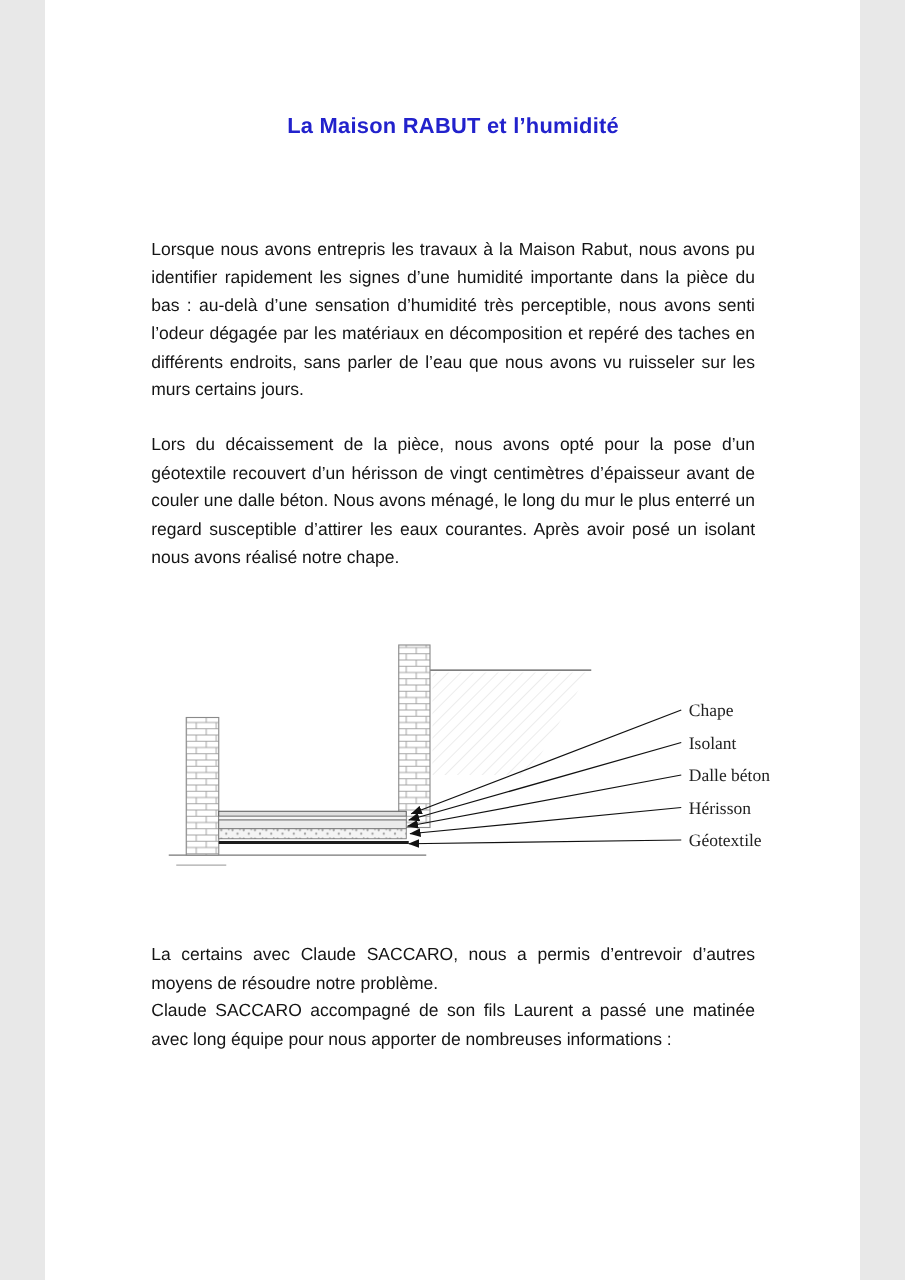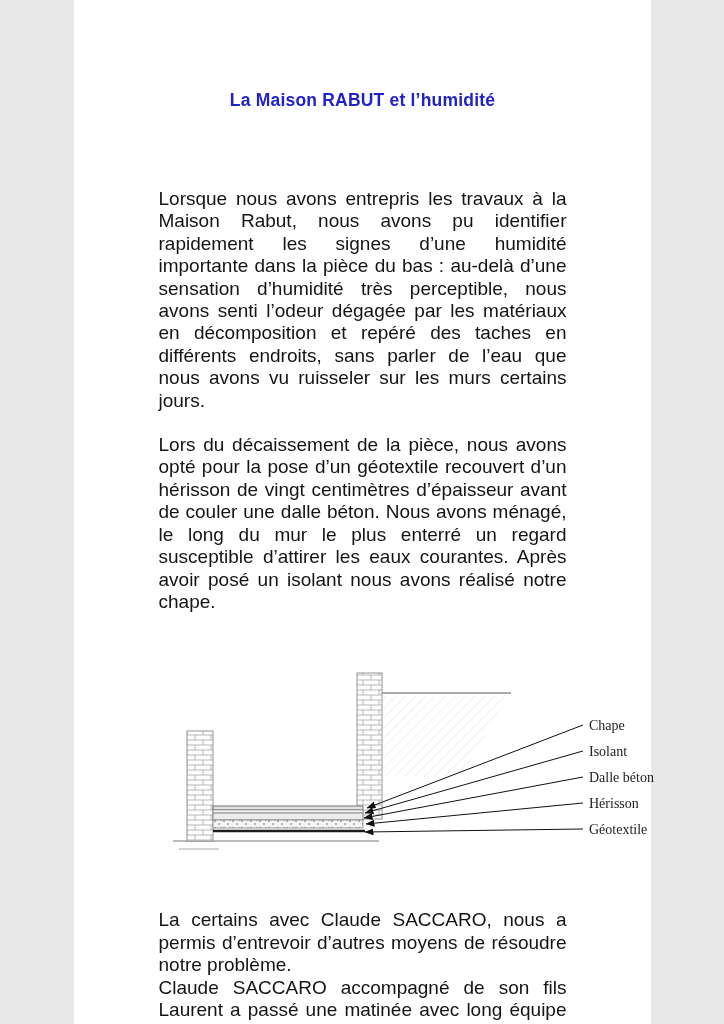--- a/index.html
+++ b/index.html
@@ -1,26 +1,26 @@
 <!DOCTYPE html>
 <html><head>
 <meta charset="utf-8">
 <style>
   html,body{margin:0;padding:0;background:#e8e8e8;}
   .page{
-    width:577px;height:1024px;background:#ffffff;margin:0 auto;
+    width:652px;height:1024px;background:#ffffff;margin:0 auto;
     box-sizing:border-box;padding:88px 84px 0 85px;position:relative;
     font-family:"Liberation Sans", sans-serif;color:#141414;
   }
   h1.doc-title{
     font-size:17.5px;line-height:24px;font-weight:bold;text-align:center;
     margin:0 0 76px 0;letter-spacing:.2px;
   }
   p.body-text{
-    font-size:19px;line-height:22.4px;text-align:justify;margin:0;
+    font-size:14px;line-height:22.4px;text-align:justify;margin:0;
   }
   .spacer{height:22px;}
   .diagram-wrap{
     margin:52px 0 22px 0;height:200px;position:relative;
   }
   .diagram-wrap svg{position:absolute;left:0;top:0;}
   .diag-label{
     font-family:"Liberation Serif", serif;font-size:14px;fill:#222222;
   }
 </style>

